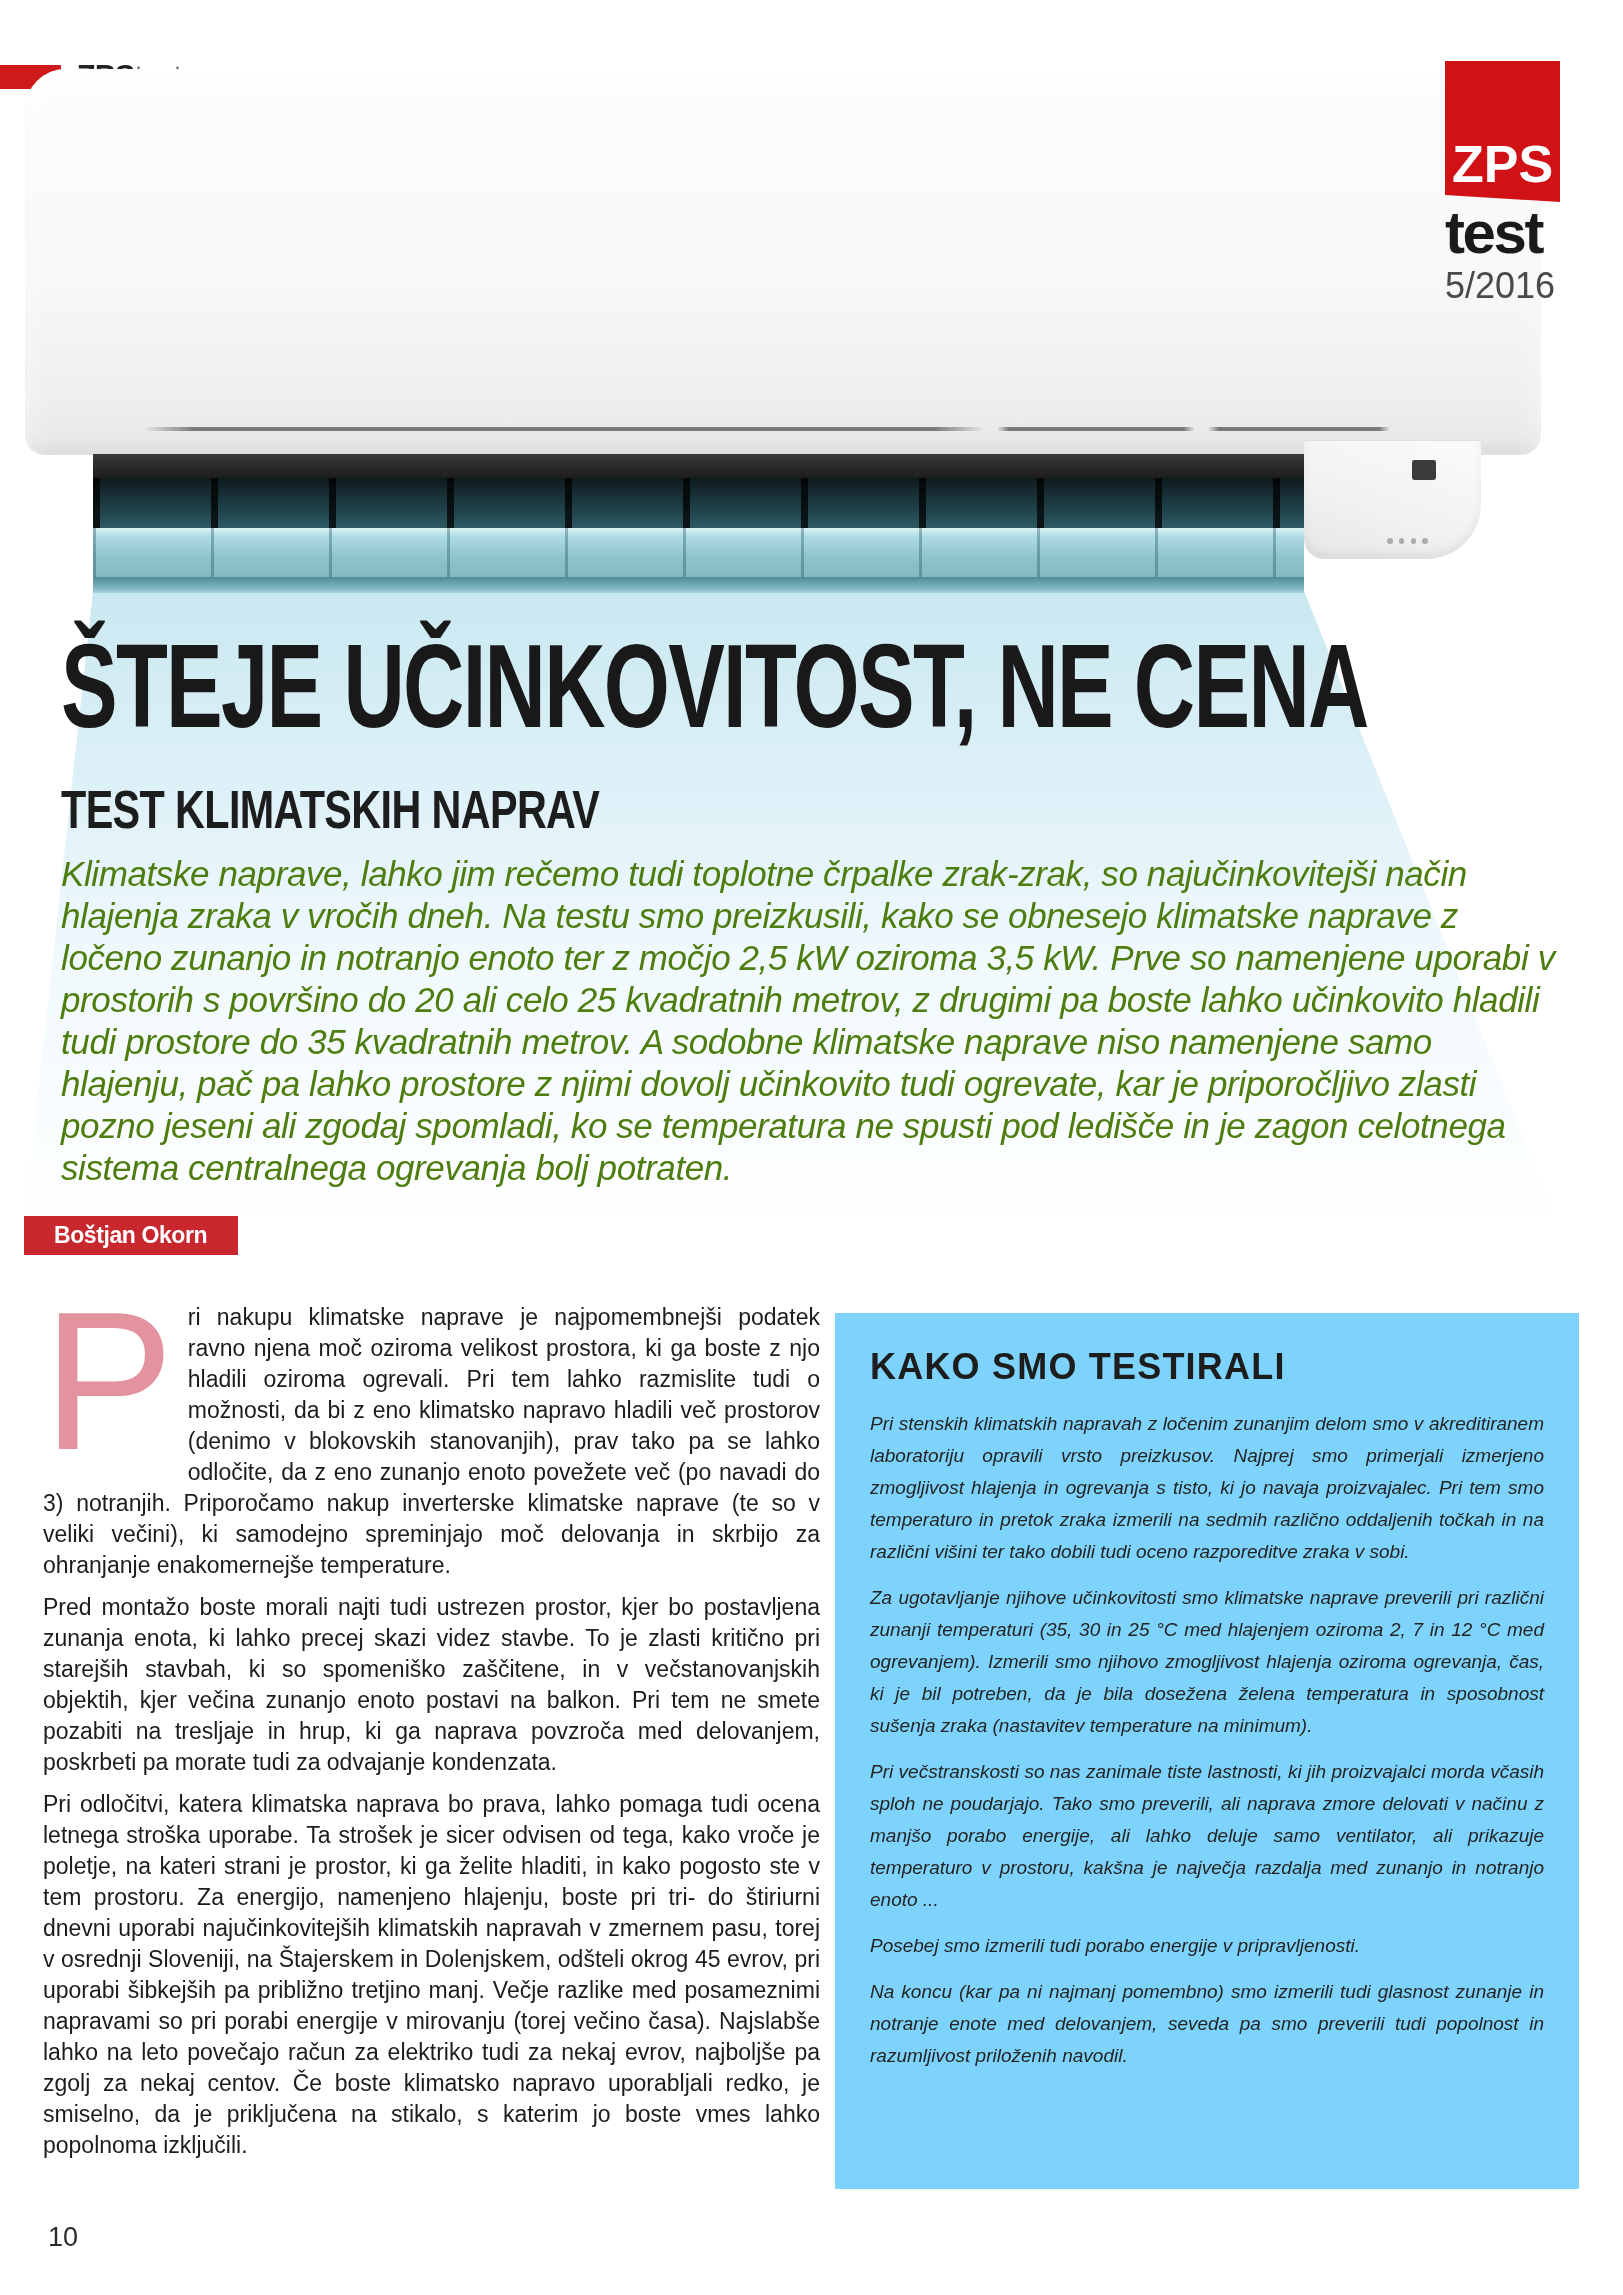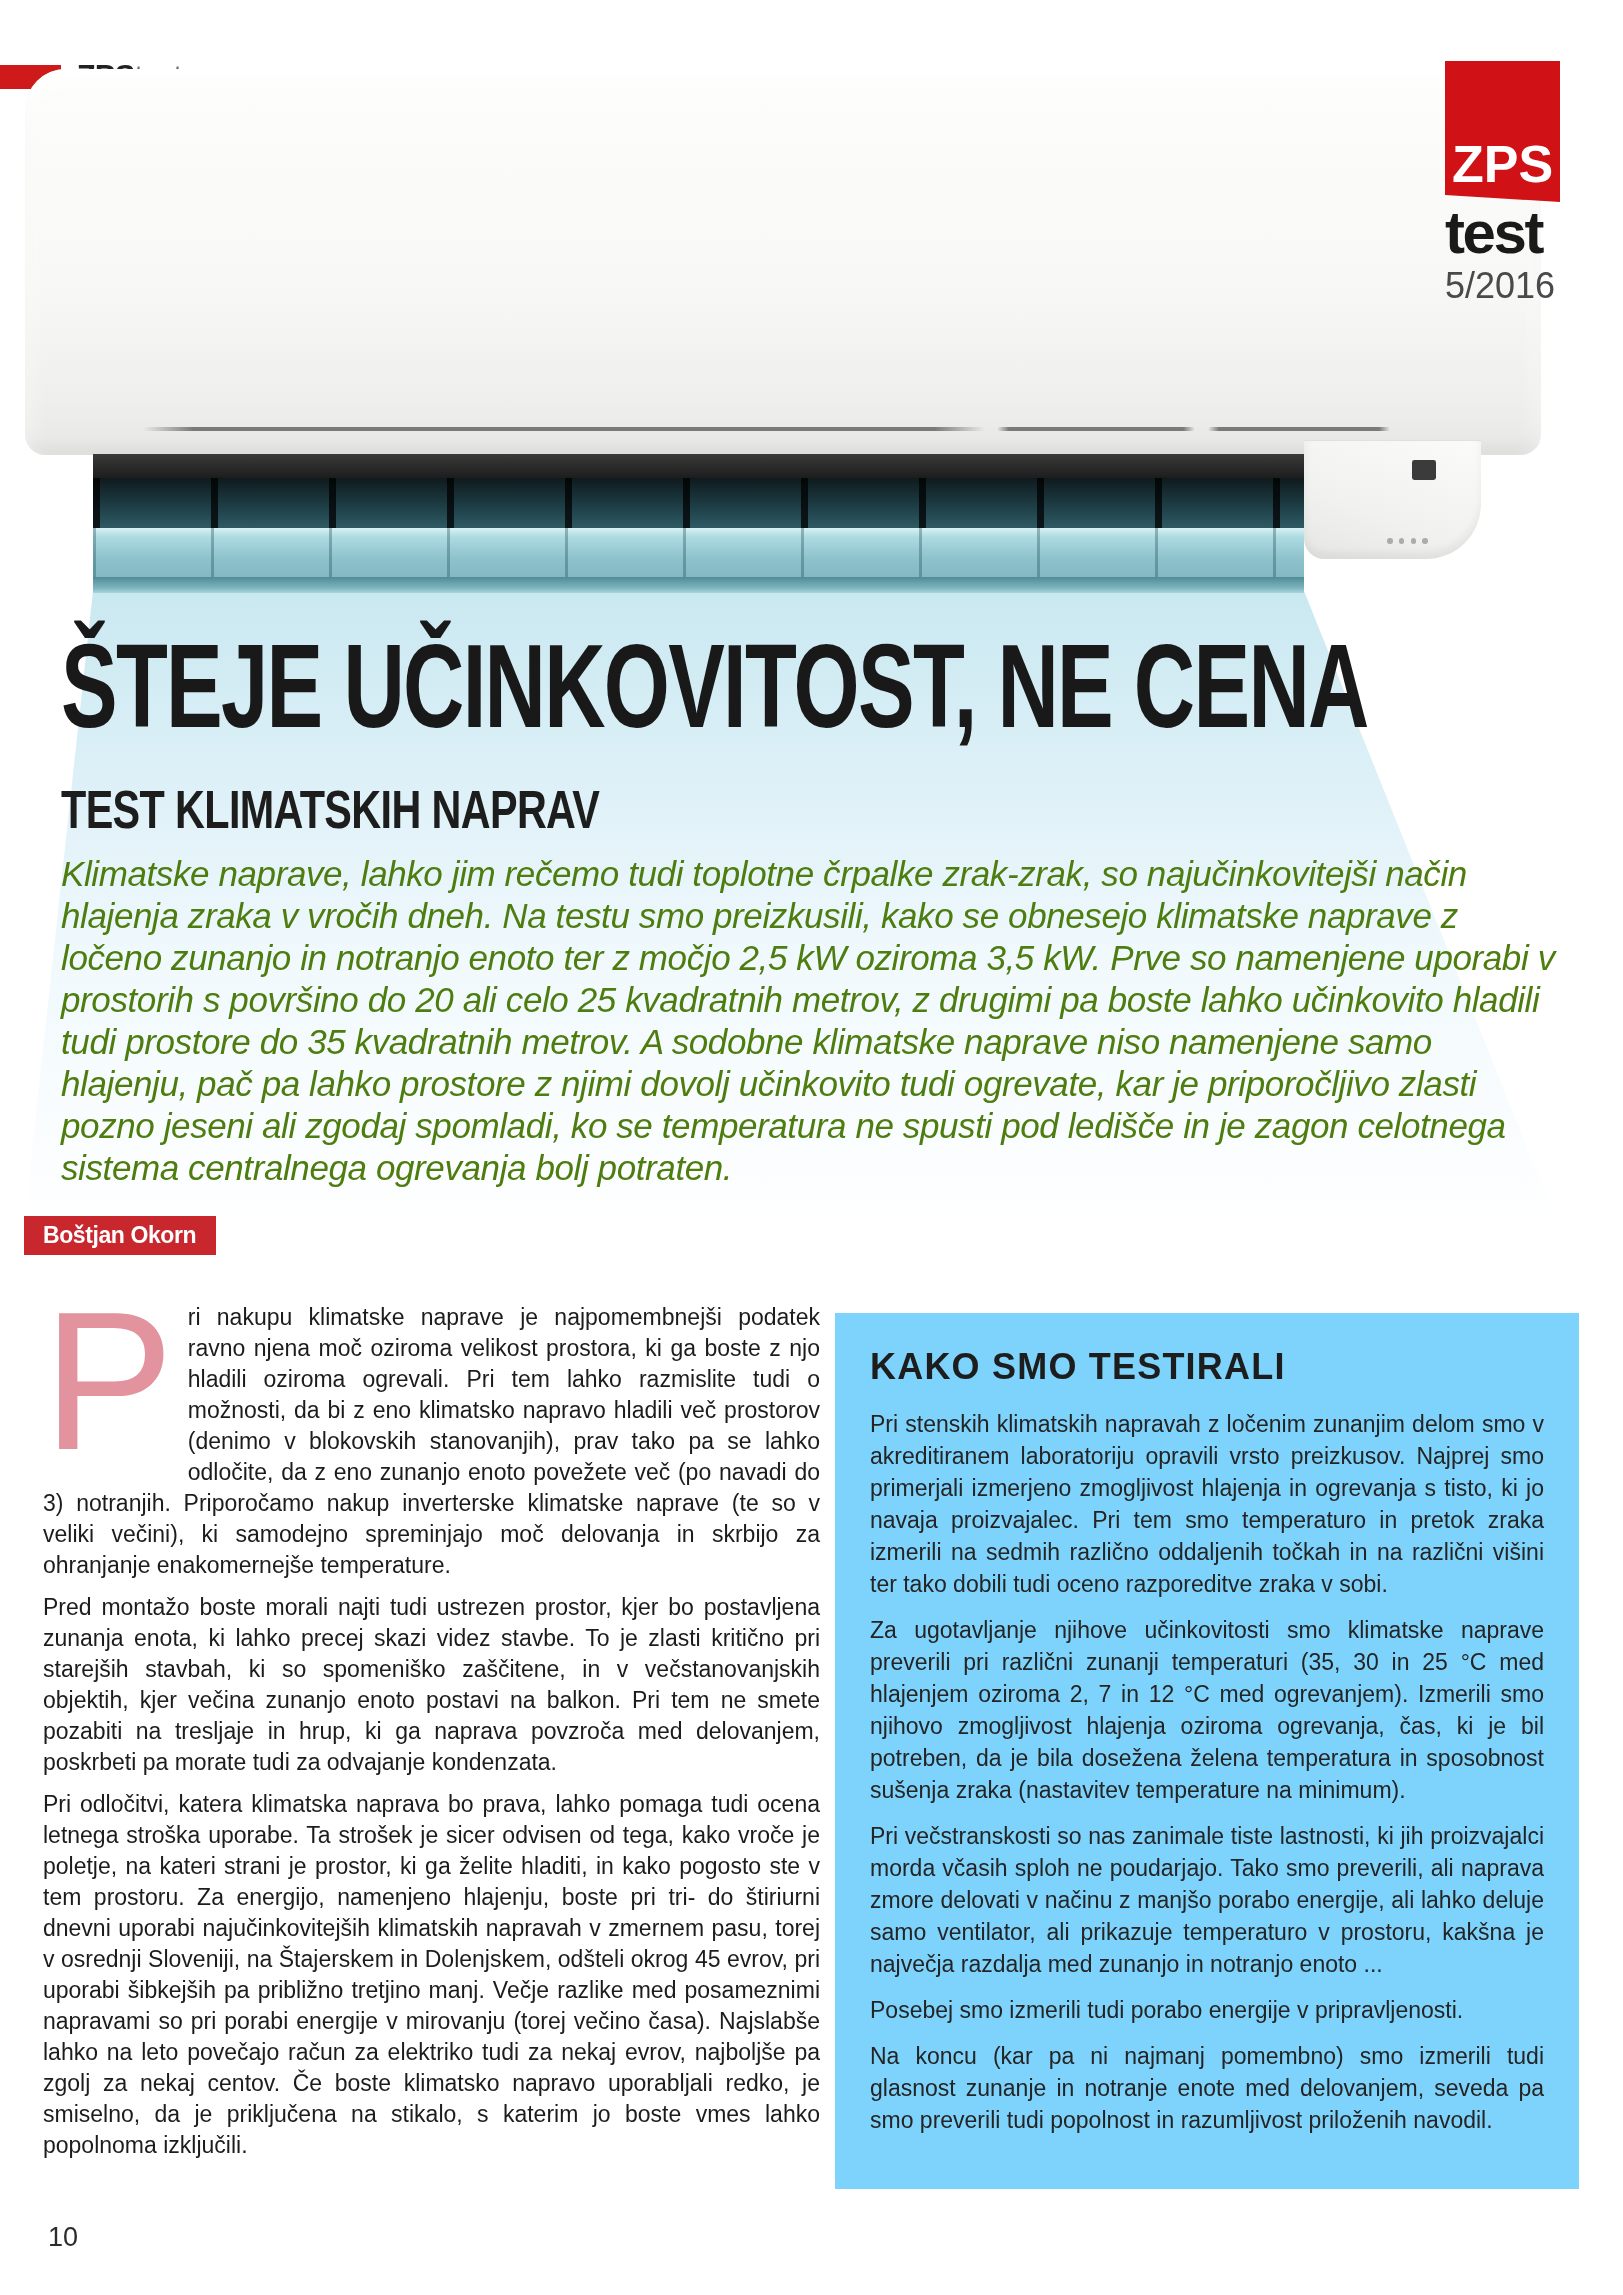--- a/index.html
+++ b/index.html
@@ -62,34 +62,34 @@
       rgba(240,250,253,0) 100%);}
   
   .headline{position:absolute;left:61px;top:627px;z-index:2;
     font-size:118px;font-weight:bold;color:#191919;letter-spacing:-2.4px;line-height:118px;white-space:nowrap;
     transform:scaleX(.72);transform-origin:left top;}
   .subheadline{position:absolute;left:61px;top:781px;z-index:2;
     font-size:53px;font-weight:bold;color:#1d1d1d;letter-spacing:-0.8px;line-height:57px;white-space:nowrap;
     transform:scaleX(.78);transform-origin:left top;}
   .intro{position:absolute;left:61px;top:853px;width:1498px;z-index:2;
     font-size:35px;font-style:italic;color:#4d7c0f;line-height:42px;letter-spacing:-0.4px;}
-  .author-badge{position:absolute;left:23.6px;top:1216px;width:192px;height:39px;background:#c9272e;
+  .author-badge{position:absolute;left:23.6px;top:1216px;width:214px;height:39px;background:#c9272e;
     display:flex;align-items:center;justify-content:center;z-index:2;}
   .author-badge span{color:#fff;font-weight:bold;font-size:23px;letter-spacing:-0.4px;}
   
   .col-left{position:absolute;left:43px;top:1302px;width:777px;
     font-size:23px;line-height:31px;text-align:justify;color:#1c1c1c;}
   .col-left p{margin:0 0 11px 0;}
   .col-left p:last-child{margin-bottom:0;}
   .dropcap{float:left;font-size:196px;line-height:154px;color:#e2939e;font-weight:400;
     margin:3.1px 14px 0 0;}
   .sidebar{position:absolute;left:835px;top:1313px;width:744px;min-height:876px;
     background:#7dd3fc;box-sizing:border-box;padding:33px 35px 31px 35px;}
   .sidebar h2{margin:0 0 20.4px 0;font-size:36px;font-weight:bold;letter-spacing:1.2px;color:#1d1d1d;}
-  .sidebar p{margin:0 0 14px 0;font-size:23px;line-height:32px;text-align:justify;color:#242424;}
+  .sidebar p{margin:0 0 14px 0;font-size:19px;line-height:32px;text-align:justify;color:#242424;font-style:italic;}
   .sidebar p:last-child{margin-bottom:0;}
   .page-number{position:absolute;left:48px;top:2222px;font-size:27px;color:#2b2b2b;}
 </style>
 </head>
 <body>
 
 <div class="air-flow"></div>
 
 <div class="masthead">
   <span class="redblock"></span>

